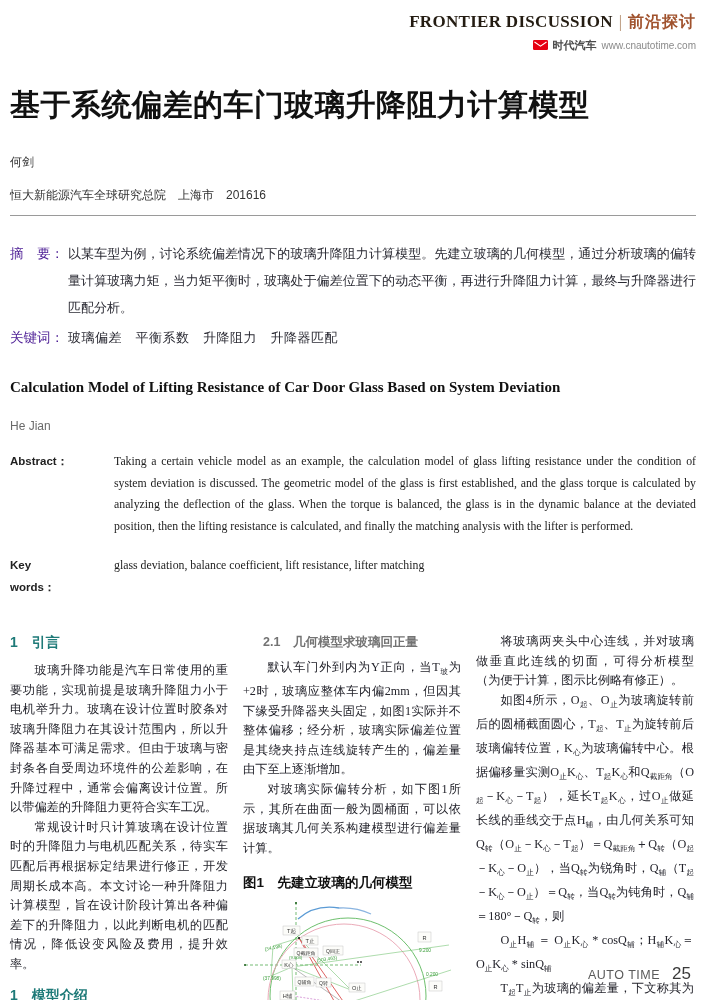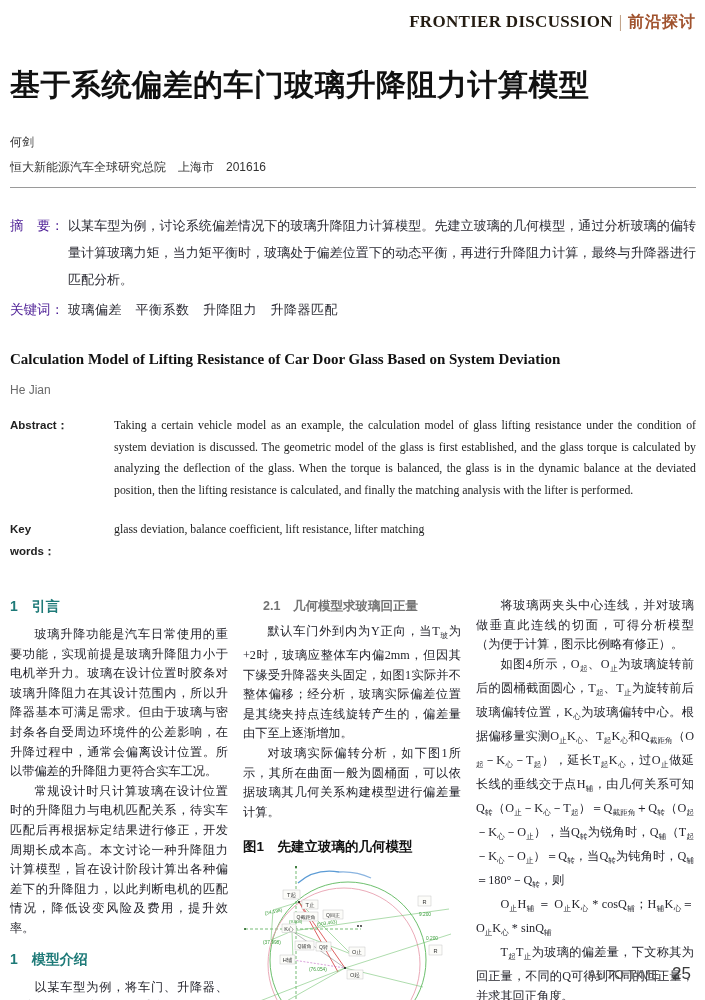--- a/index.html
+++ b/index.html
@@ -13,35 +13,35 @@
   .hdr-sep{color:#b08968;font-weight:300;font-size:16px;margin:0 6px;}
   .hdr-zh{color:#a0522d;font-size:16px;font-weight:bold;letter-spacing:1px;}
   .hdr-row2{text-align:right;margin-top:5px;font-size:10px;color:#8a8a8a;
             display:flex;justify-content:flex-end;align-items:center;gap:5px;}
   .brand-zh{color:#4a4a4a;font-size:11px;font-weight:bold;}
   .env{display:inline-block;vertical-align:middle;}
 
   
   .title{margin-top:32px;font-size:30px;font-weight:900;color:#111;letter-spacing:.5px;}
   .author{margin-top:28px;font-size:12px;color:#333;}
-  .affil{margin-top:8px;font-size:12px;color:#333;}
+  .affil{margin-top:16px;font-size:12px;color:#333;}
   .rule{border:none;border-top:1px solid #9a9a9a;margin:11px 0 0 0;}
 
   
   .zh-abs{margin-top:24px;font-size:13px;}
   .abs-row{display:flex;}
   .abs-label{width:58px;flex-shrink:0;font-weight:normal;color:#4c1d95;font-size:13.5px;line-height:27px;}
   .abs-text{flex:1;font-family:"Liberation Serif",serif;color:#2a2a33;line-height:27px;text-align:justify;}
   .kw-row{display:flex;margin-top:3px;}
   .kw-text{flex:1;font-family:"Liberation Serif",serif;color:#2a2a33;line-height:27px;letter-spacing:.5px;}
 
   
   .en-abs{margin-top:28px;}
   .en-title{font-family:"Liberation Serif",serif;font-weight:bold;font-size:15px;color:#111;}
-  .en-author{margin-top:15px;font-size:12px;color:#6a6a6a;}
+  .en-author{margin-top:23px;font-size:12px;color:#6a6a6a;}
   .en-row{display:flex;margin-top:18px;gap:38px;}
   .en-label{width:66px;flex-shrink:0;font-weight:bold;font-size:11.5px;color:#222;line-height:21.5px;}
   .en-text{flex:1;font-family:"Liberation Serif",serif;font-size:11.8px;color:#1d1d1d;
            line-height:21.5px;text-align:justify;}
 
   
   .cols{display:flex;gap:15px;margin-top:34px;}
   .col{width:218px;flex-shrink:0;}
   .col p{margin:0;font-family:"Liberation Serif",serif;font-size:12.2px;line-height:19.6px;
          text-align:justify;text-indent:2em;color:#24242c;}
@@ -60,20 +60,30 @@
   .footer-page{font-size:17px;color:#3a3a3a;}
 </style>
 </head>
 <body>
 
 <div class="page">
 
   <div class="hdr-row1">
     <span class="hdr-en">FRONTIER DISCUSSION</span><span class="hdr-sep">|</span><span class="hdr-zh">前沿探讨</span>
   </div>
+  <div class="hdr-row2">
+    <span class="env">
+      <svg width="15" height="10" viewBox="0 0 15 10">
+          <rect x="0" y="0" width="15" height="10" rx="1.2" fill="#e60012"></rect>
+          <polyline points="1.5,2 7.5,6.2 13.5,2" fill="none" stroke="#ffffff" stroke-width="1.1"></polyline>
+        </svg>
+    </span>
+    <span class="brand-zh">时代汽车</span>
+    <span class="brand-url">www.cnautotime.com</span>
+  </div>
 
   <div class="title">基于系统偏差的车门玻璃升降阻力计算模型</div>
   <div class="author">何剑</div>
   <div class="affil">恒大新能源汽车全球研究总院　上海市　201616</div>
   <hr class="rule">
 
   <div class="zh-abs">
     <div class="abs-row">
       <div class="abs-label">摘　要：</div>
       <div class="abs-text">以某车型为例，讨论系统偏差情况下的玻璃升降阻力计算模型。先建立玻璃的几何模型，通过分析玻璃的偏转量计算玻璃力矩，当力矩平衡时，玻璃处于偏差位置下的动态平衡，再进行升降阻力计算，最终与升降器进行匹配分析。</div>

